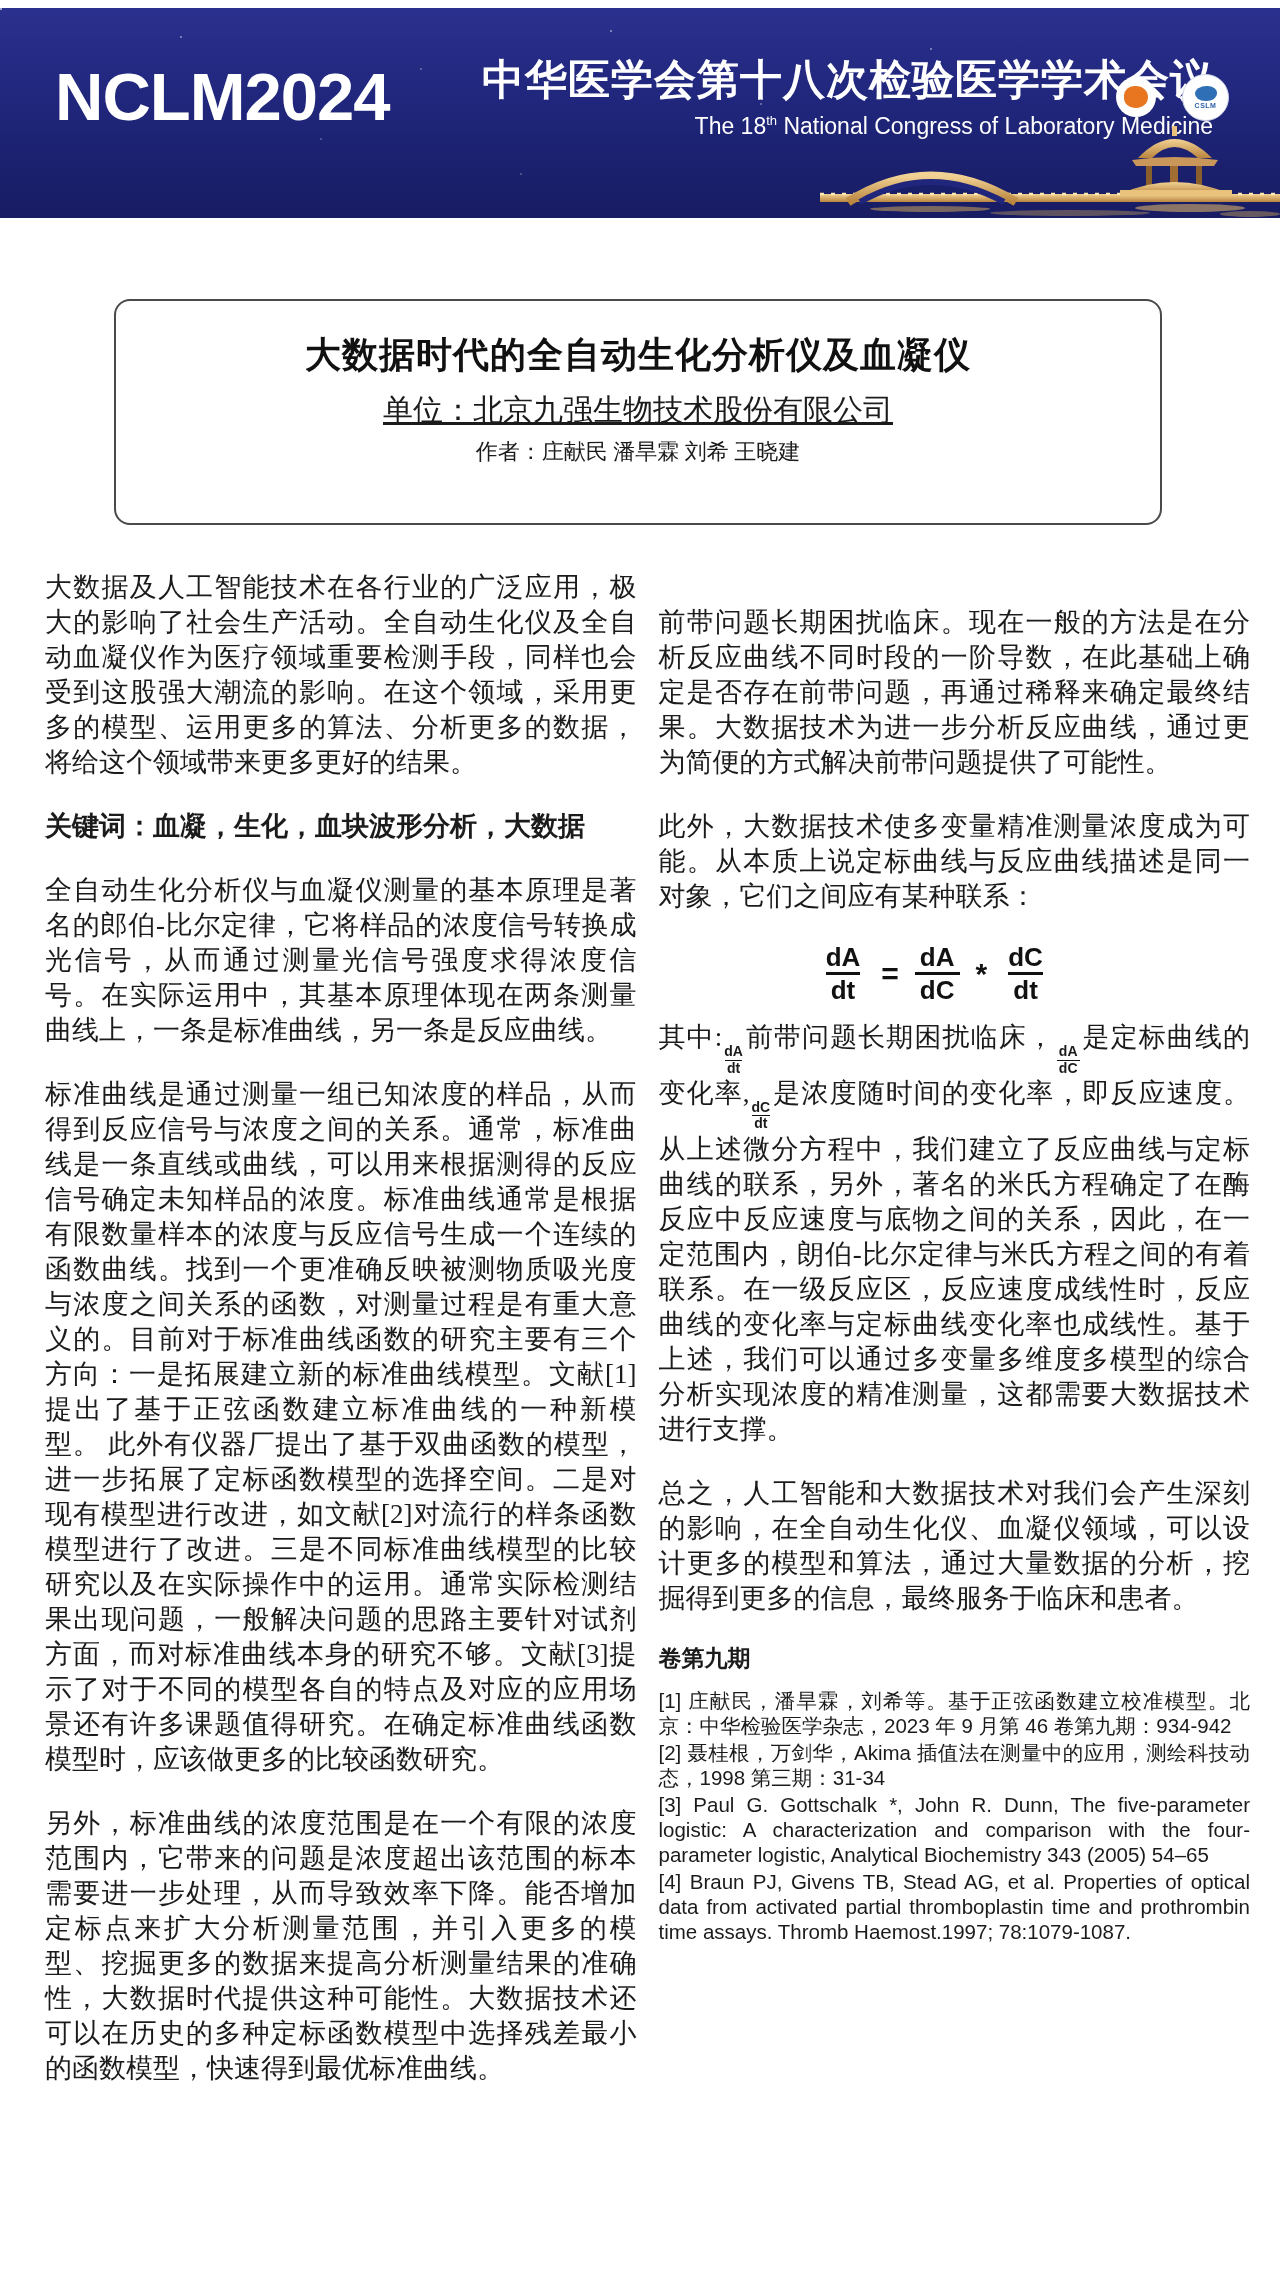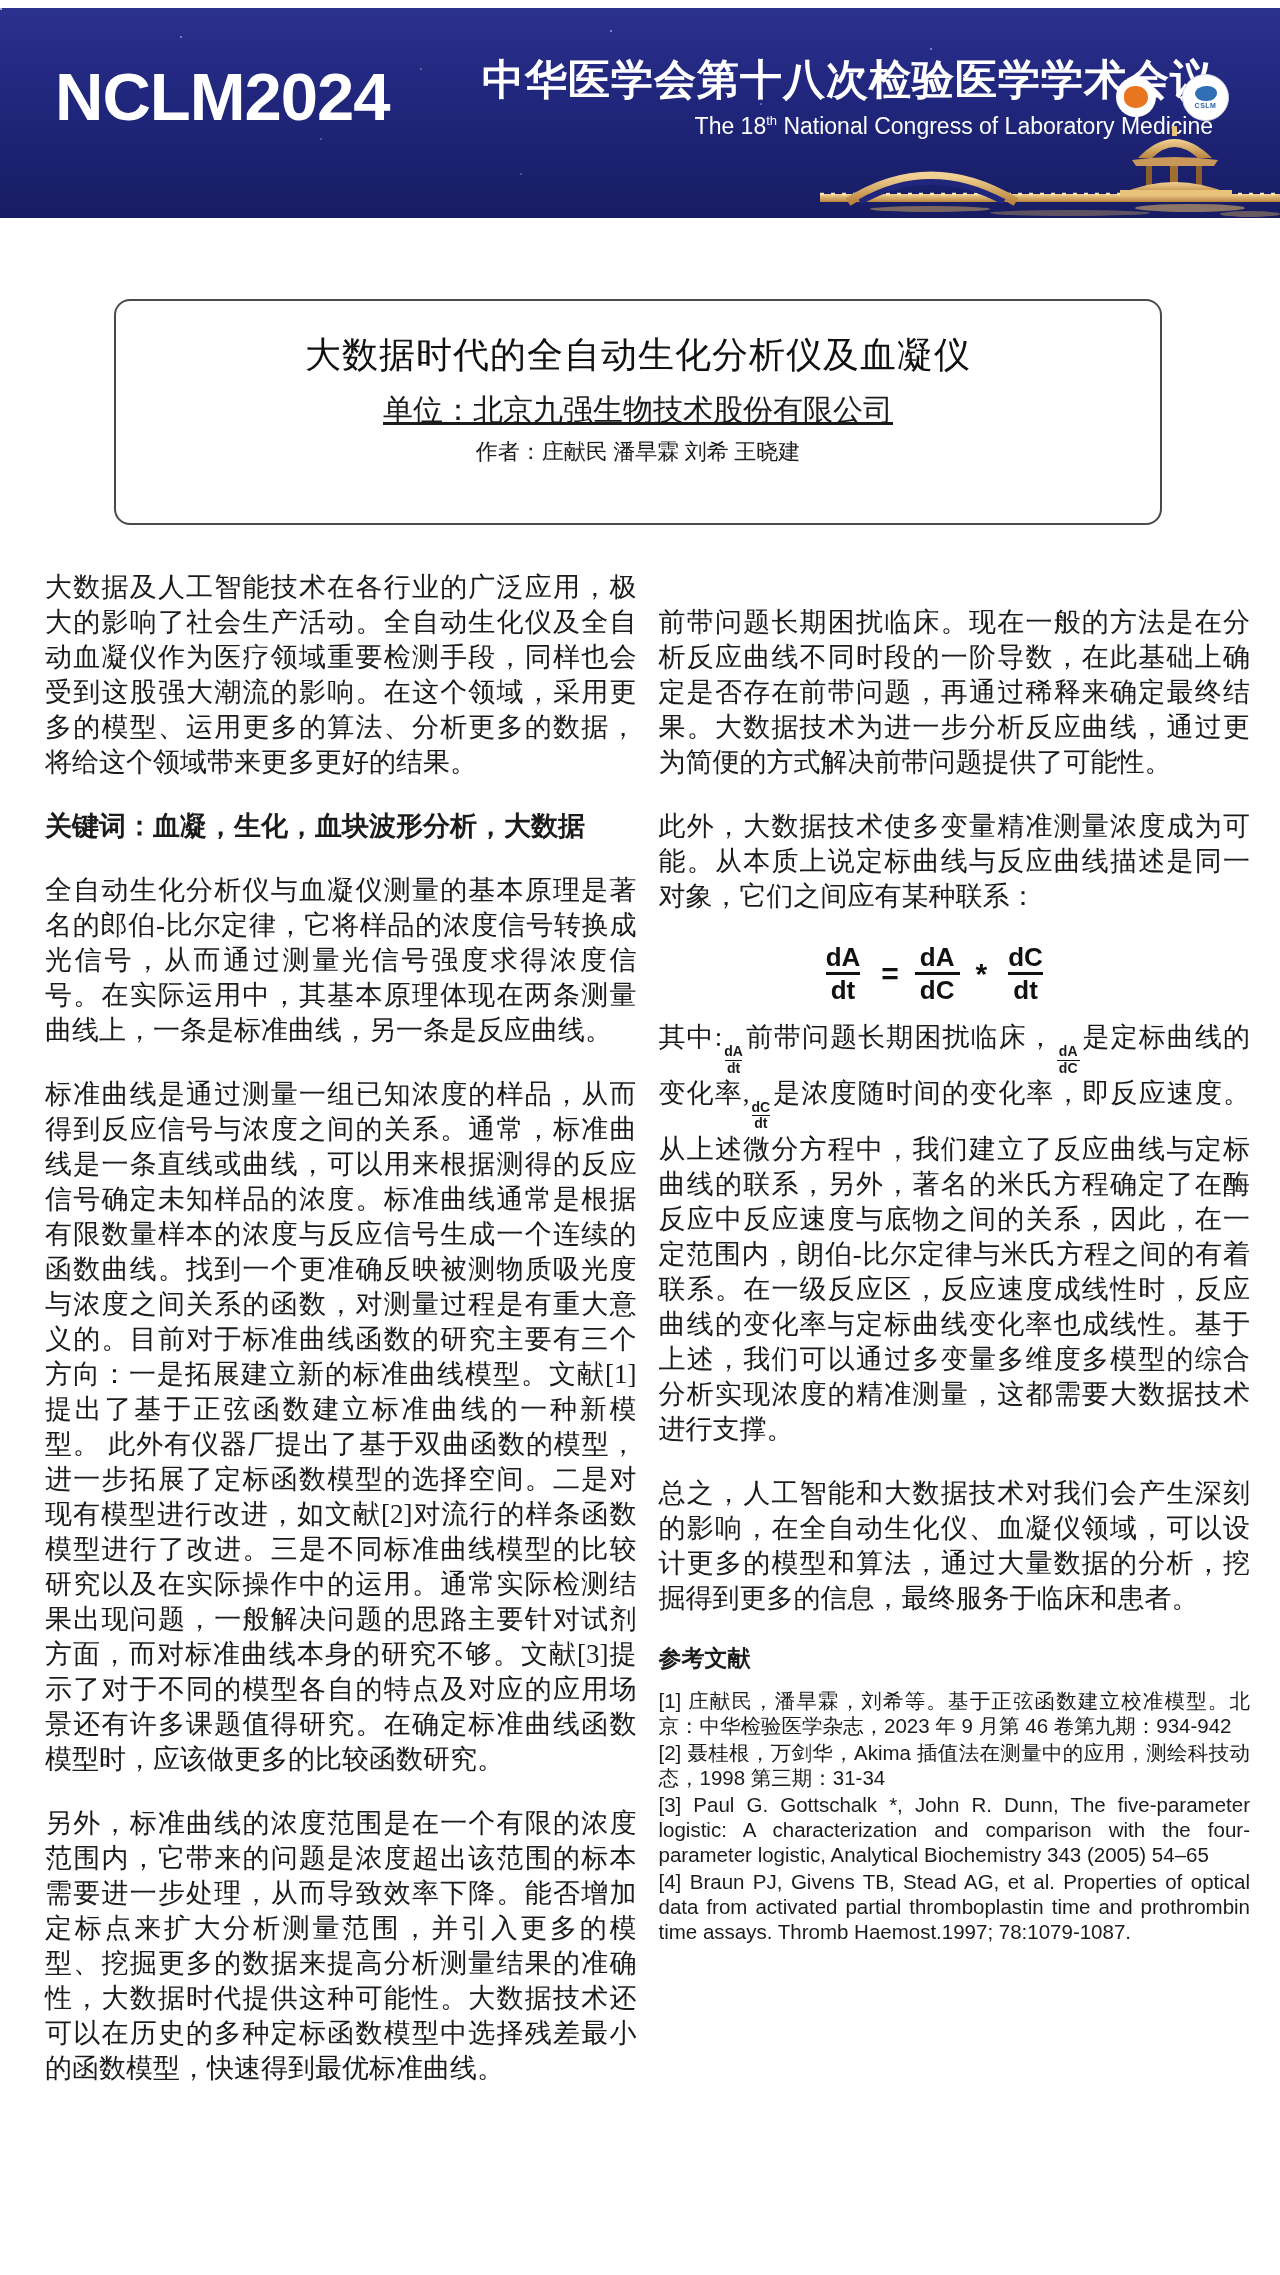--- a/index.html
+++ b/index.html
@@ -57,21 +57,21 @@
   .bridge-svg { position:absolute; right:0; bottom:0; display:block; }
 
   
   .title-box {
     position:absolute; left:114px; top:299px; width:1048px; height:226px;
     border:2px solid #4a4a4a; border-radius:16px; background:#ffffff;
     text-align:center; box-sizing:border-box;
   }
   .title-box h1 {
     margin:30px 0 0 0; font-family:"Liberation Sans", sans-serif;
-    font-size:36px; font-weight:normal; color:#111111; letter-spacing:1px;
+    font-size:36px; font-weight:bold; color:#111111; letter-spacing:1px;
   }
   .title-aff { margin-top:10px; font-size:30px;text-decoration:underline; }
   .title-authors { margin-top:6px; font-size:22px; }
 
   
   .columns {
     position:absolute; left:45px; top:570px; width:1205px;
     display:flex; gap:22px;
   }
   .col {
@@ -205,21 +205,21 @@
         </span><span>前带问题长期困扰临床，</span><span class="ifrac">
           <span>dA</span>
           <span class="d">dC</span>
         </span><span>是定标曲线的变化率,</span><span class="ifrac">
           <span>dC</span>
           <span class="d">dt</span>
         </span><span>是浓度随时间的变化率，即反应速度。从上述微分方程中，我们建立了反应曲线与定标曲线的联系，另外，著名的米氏方程确定了在酶反应中反应速度与底物之间的关系，因此，在一定范围内，朗伯-比尔定律与米氏方程之间的有着联系。在一级反应区，反应速度成线性时，反应曲线的变化率与定标曲线变化率也成线性。基于上述，我们可以通过多变量多维度多模型的综合分析实现浓度的精准测量，这都需要大数据技术进行支撑。</span></p>
 
     <p>总之，人工智能和大数据技术对我们会产生深刻的影响，在全自动生化仪、血凝仪领域，可以设计更多的模型和算法，通过大量数据的分析，挖掘得到更多的信息，最终服务于临床和患者。</p>
 
-    <h3 class="refs-heading">参考文献</h3>
+    <h3 class="refs-heading">卷第九期</h3>
     <div class="refs">
       <p>[1] 庄献民，潘旱霖，刘希等。基于正弦函数建立校准模型。北京：中华检验医学杂志，2023 年 9 月第 46 卷第九期：934-942</p>
       <p>[2] 聂桂根，万剑华，Akima 插值法在测量中的应用，测绘科技动态，1998 第三期：31-34</p>
       <p>[3] Paul G. Gottschalk *, John R. Dunn, The five-parameter logistic: A characterization and comparison with the four-parameter logistic, Analytical Biochemistry 343 (2005) 54–65</p>
       <p>[4] Braun PJ, Givens TB, Stead AG, et al. Properties of optical data from activated partial thromboplastin time and prothrombin time assays. Thromb Haemost.1997; 78:1079-1087.</p>
 
     </div>
   </div>
 
 </main>

